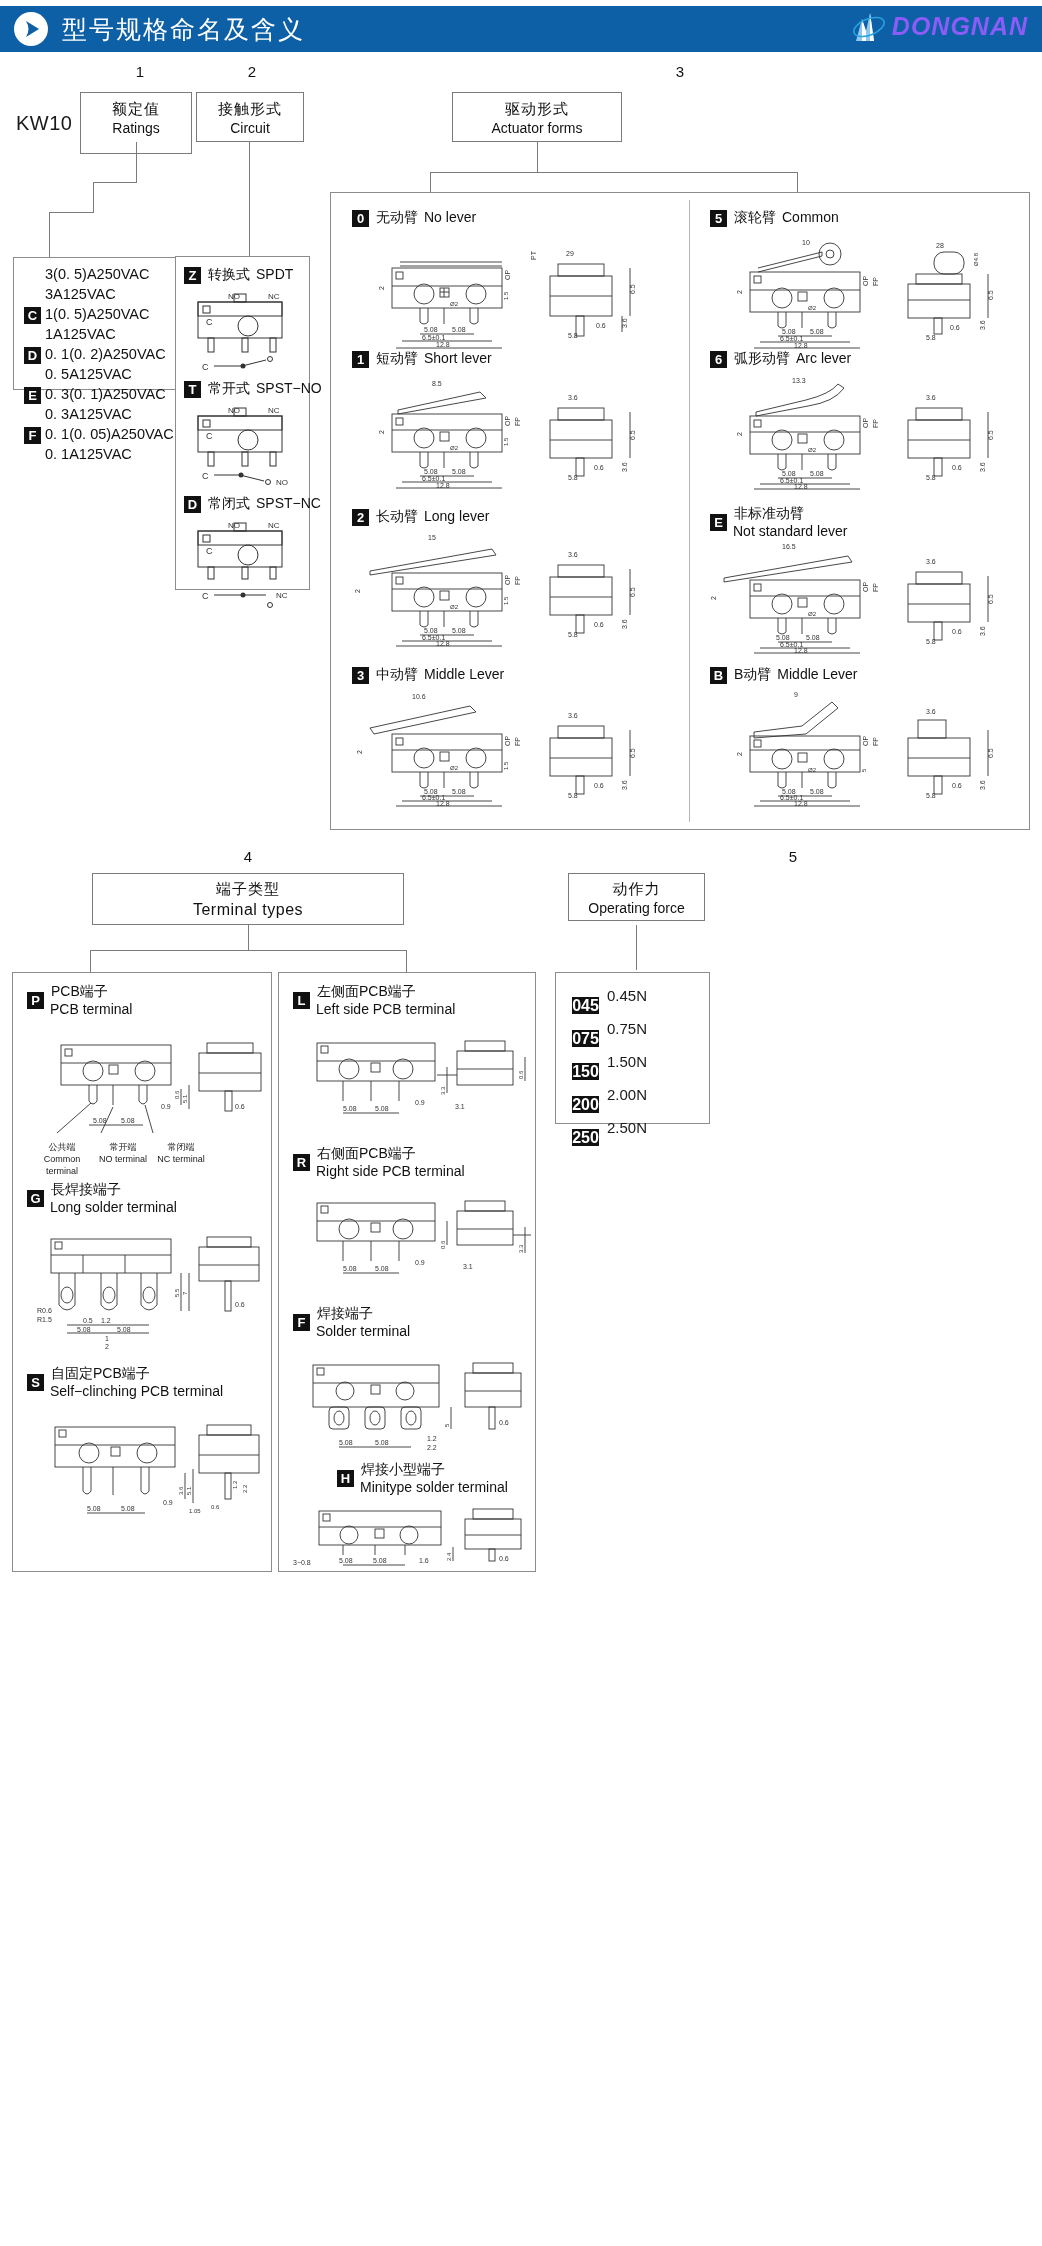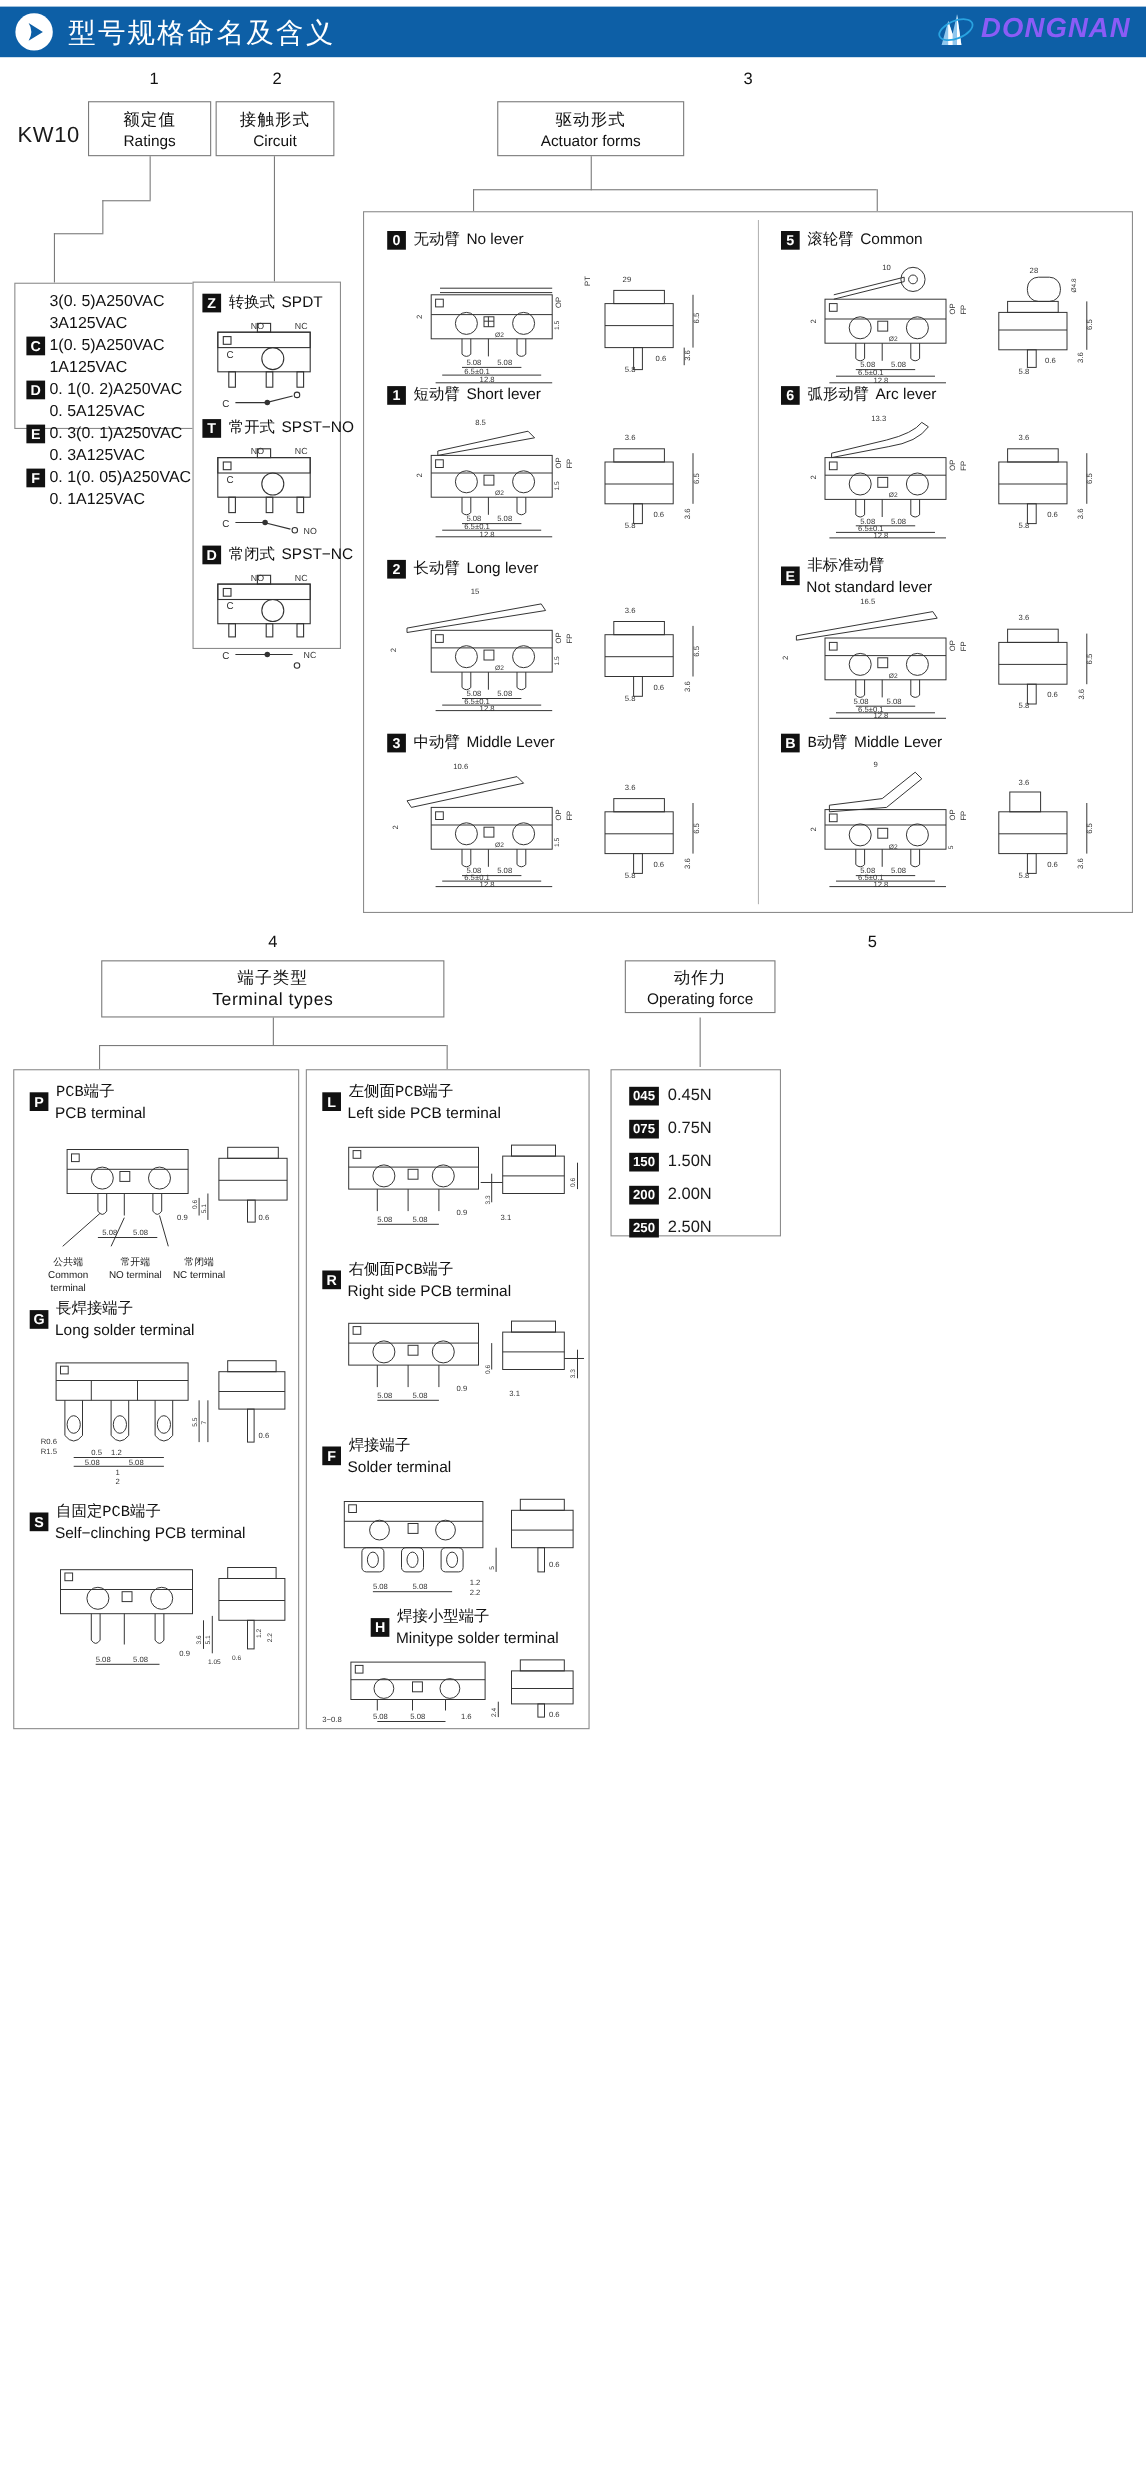--- a/index.html
+++ b/index.html
@@ -94,30 +94,30 @@
     background: #111111;
     color: #ffffff;
     font-weight: bold;
     font-size: 13px;
     width: 17px; height: 17px;
     line-height: 17px;
     text-align: center;
     vertical-align: middle;
     font-family: "Liberation Sans", sans-serif;
   }
-  .chip.wide { width: 27px; letter-spacing: 0px; font-size: 12px;}
+  .chip.wide { width: 27px; letter-spacing: 0px; font-size: 16px; margin-top: 16px;}
 
   
   .item-head {
     position: absolute;
     font-size: 14px;
     white-space: nowrap;
     color: #111;
   }
-  .item-head .cn { font-family: Liberation Mono, monospace; margin-left: 7px; }
+  .item-head .cn { font-family: Liberation Sans, sans-serif; margin-left: 7px; }
   .item-head .en { margin-left: 6px; }
   .item-head .stack { display:inline-block; vertical-align: middle; line-height:1.25;}
 
   
   .rate-list {
     position: absolute;
     font-size: 14.5px;
     line-height: 1.5;
     color: #111;
   }
@@ -159,21 +159,21 @@
   </div>
   <div class="logo-text">DONGNAN</div>
 </div>
 
 <div class="num-label" style="left:110px; top:63px; width:60px;">1</div>
 <div class="num-label" style="left:222px; top:63px; width:60px;">2</div>
 <div class="num-label" style="left:650px; top:63px; width:60px;">3</div>
 
 <div class="abs" style="left:16px; top:112px; font-size:20px; letter-spacing:0.5px;">KW10</div>
 
-<div class="cat-box" style="left:80px; top:92px; width:112px; height:50px;">
+<div class="cat-box" style="left:80px; top:92px; width:112px; height:62px;">
   <div class="cn">额定值</div>
   <div class="en">Ratings</div>
 </div>
 <div class="cat-box" style="left:196px; top:92px; width:108px; height:50px;">
   <div class="cn">接触形式</div>
   <div class="en">Circuit</div>
 </div>
 <div class="cat-box" style="left:452px; top:92px; width:170px; height:50px;">
   <div class="cn">驱动形式</div>
   <div class="en">Actuator forms</div>

